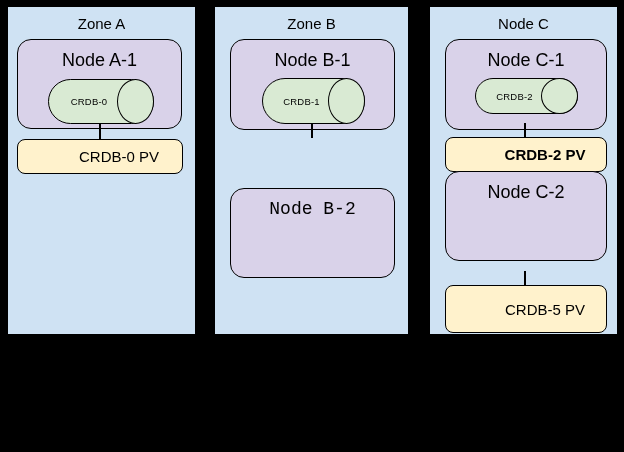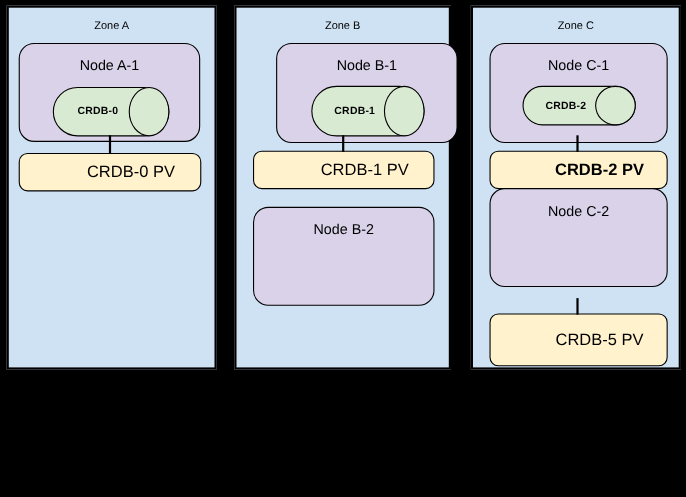--- a/index.html
+++ b/index.html
@@ -16,42 +16,41 @@
     position: absolute;
     top: 5px;
     height: 331px;
     background: var(--zone_fill, #cfe2f3);
     border: 2px solid var(--stroke, #000);
   }
   .zone-title {
     position: absolute;
     top: 9px; left: 0; right: 0;
     text-align: center;
-    font-size: 10px;
+    font-size: 15px;
     line-height: 16px;
   }
   .node {
     position: absolute;
     background: var(--node_fill, #d9d2e9);
     border: 1px solid var(--stroke, #000);
     border-radius: 14px;
   }
   .node-title {
     position: absolute;
     top: 12px; left: 0; right: 0;
     text-align: center;
-    font-size: 13px;
+    font-size: 18px;
     line-height: 16px;
   }
   .cyl {
     position: absolute;
     background: var(--database_fill, #d9ead3);
     border: 1px solid var(--stroke, #000);
     border-radius: 23px;
-    font-weight: bold;
   }
   .cyl-cap {
     position: absolute;
     top: -1px; right: -1px;
     width: 37px; height: calc(100% + 2px);
     background: var(--database_fill, #d9ead3);
     border: 1px solid var(--stroke, #000);
     border-radius: 50%;
   }
   .cyl-label {
@@ -101,41 +100,38 @@
     <div class="connector" style="left:91px; top:116px; height:17px;"></div>
 
     <div class="pv" style="left:9px; top:132px; width:166px; height:35px;">
       <span>CRDB-0 PV</span>
     </div>
   </section>
 
   <section class="zone zone-b">
     <div class="zone-title">Zone B</div>
 
-    <div class="node" style="left:15px; top:32px; width:165px; height:91px;margin-left:21px;">
+    <div class="node" style="left:15px; top:32px; width:165px; height:91px;">
       <div class="node-title">Node B-1</div>
       <div class="cyl" style="left:31px; top:38px; width:103px; height:46px;">
         <span class="cyl-cap"></span>
         <span class="cyl-label">CRDB-1</span>
       </div>
     </div>
 
     <div class="connector" style="left:96px; top:116px; height:15px;"></div>
 
-    <div class="pv" style="left:15px; top:130px; width:165px; height:35px;">
-      <span>CRDB-1 PV</span>
-    </div>
 
-    <div class="node" style="left:15px; top:181px; width:165px; height:90px;">
+    <div class="node" style="left:15px; top:181px; width:165px; height:90px;font-family:Liberation Mono, monospace;">
       <div class="node-title">Node B-2</div>
     </div>
   </section>
 
   <section class="zone zone-c">
-    <div class="zone-title">Zone C</div>
+    <div class="zone-title">Node C</div>
 
     <div class="node" style="left:15px; top:32px; width:162px; height:91px;">
       <div class="node-title">Node C-1</div>
       <div class="cyl" style="left:29px; top:38px; width:103px; height:36px;">
         <span class="cyl-cap"></span>
         <span class="cyl-label">CRDB-2</span>
       </div>
     </div>
 
     <div class="connector" style="left:94px; top:116px; height:15px;"></div>

